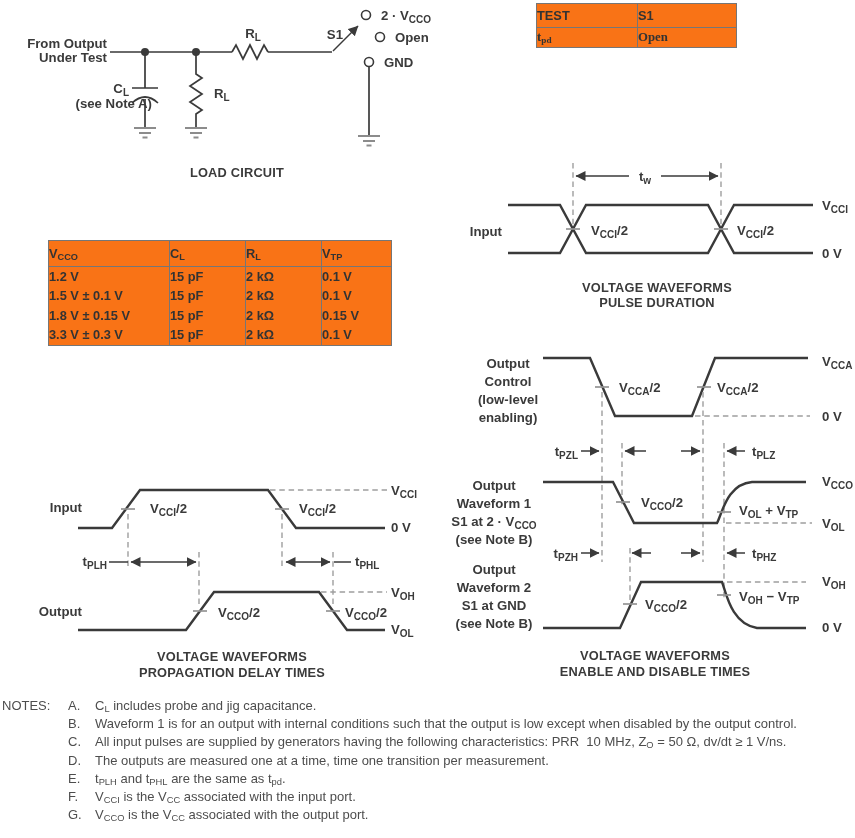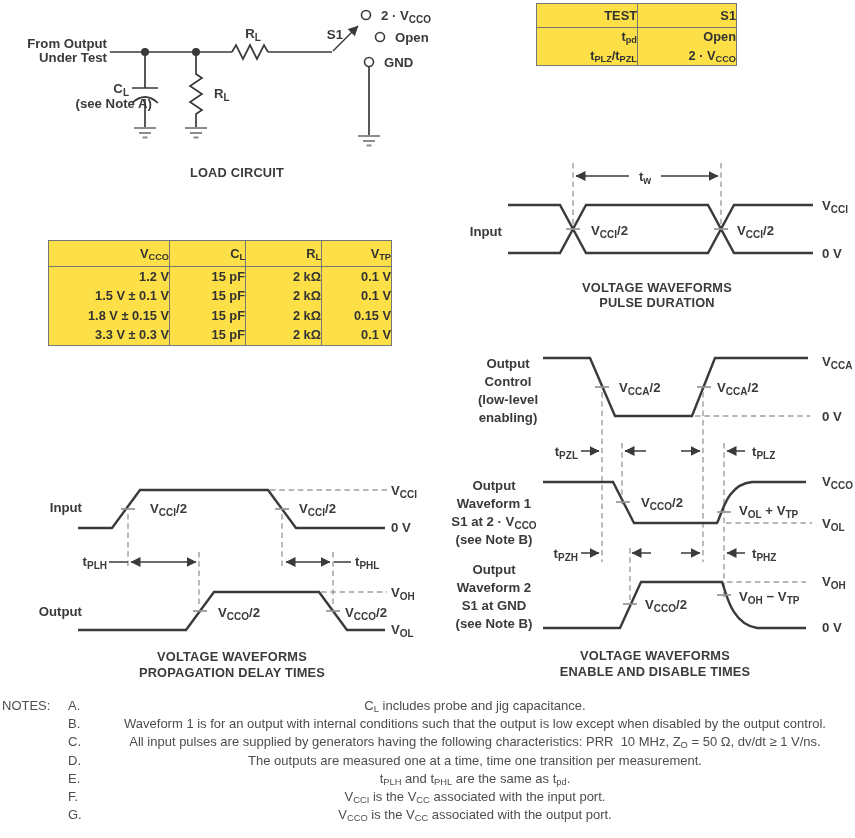--- a/index.html
+++ b/index.html
@@ -9,38 +9,38 @@
   svg text.cap{font-size:12.8px;letter-spacing:.2px;}
   svg tspan.sub{font-size:10px;}
   .wire{stroke:#3a3a3a;stroke-width:1.7;fill:none;}
   .wave{stroke:#3a3a3a;stroke-width:2.4;fill:none;}
   .dashl{stroke:#9e9e9e;stroke-width:1.4;fill:none;stroke-dasharray:5.5 3.8;}
   .tick{stroke:#949494;stroke-width:1.7;}
   .meas{stroke:#3a3a3a;stroke-width:1.5;fill:none;}
   .term{fill:#ffffff;stroke:#3a3a3a;stroke-width:1.6;}
   .dot{fill:#3a3a3a;}
   .gnd{stroke:#8c8c8c;stroke-width:2;fill:none;}
-  .tbl{position:absolute;border-collapse:collapse;table-layout:fixed;background:#fde047;
-       font-weight:700;color:#333333;text-align:right;border:1.6px solid #767676;}
+  .tbl{position:absolute;border-collapse:collapse;table-layout:fixed;background:#f97316;
+       font-weight:700;color:#333333;text-align:left;border:1.6px solid #767676;}
   .tbl th,.tbl td{padding:0;font-size:12.8px;}
   .tbl th{border-bottom:1.6px solid #767676;}
   .tbl th + th,.tbl td + td{border-left:1.6px solid #767676;}
   #test-table{left:536px;top:3px;width:201px;}
   #test-table th{height:23px;}
-  #test-table td{height:18.6px;line-height:18.6px;}
+  #test-table td{height:18.6px;line-height:18.6px;font-family:Liberation Serif, serif;}
   #cond-table{left:48px;top:240px;width:344px;}
   #cond-table th{height:25px;}
   #cond-table td{height:19.4px;line-height:19.4px;margin-top:44px;}
   sub{font-size:.72em;vertical-align:-.22em;line-height:0;}
   .notes{position:absolute;left:2px;top:697px;width:853px;font-size:13px;color:#4d4d4d;
          line-height:18.2px;white-space:nowrap;}
   .nrow{display:flex;}
   .nhead{width:66px;flex:none;}
   .nletter{width:27px;flex:none;}
-  .ntext{flex:1;overflow:hidden;text-align:center;}
+  .ntext{flex:1;overflow:hidden;}
 </style>
 </head>
 <body>
 
 <div class="page">
 
 <svg width="855" height="838" viewBox="0 0 855 838">
   <defs>
     <marker id="ah" markerUnits="userSpaceOnUse" markerWidth="12" markerHeight="10" refX="9.5" refY="5" orient="auto-start-reverse">
       <path d="M0,0 L10,5 L0,10 Z" fill="#3a3a3a"></path>
@@ -204,24 +204,20 @@
     <tr>
       <th style="width:100px">TEST</th>
       <th>S1</th>
     </tr>
   </thead>
   <tbody>
     <tr>
       <td>t<sub>pd</sub></td>
       <td>Open</td>
     </tr>
-    <tr>
-      <td>t<sub>PLZ</sub>/t<sub>PZL</sub></td>
-      <td>2 · V<sub>CCO</sub></td>
-    </tr>
   </tbody>
 </table>
 
 
 <table class="tbl" id="cond-table">
   <thead>
     <tr>
       <th style="width:120px">V<sub>CCO</sub></th>
       <th style="width:75px">C<sub>L</sub></th>
       <th style="width:75px">R<sub>L</sub></th>

